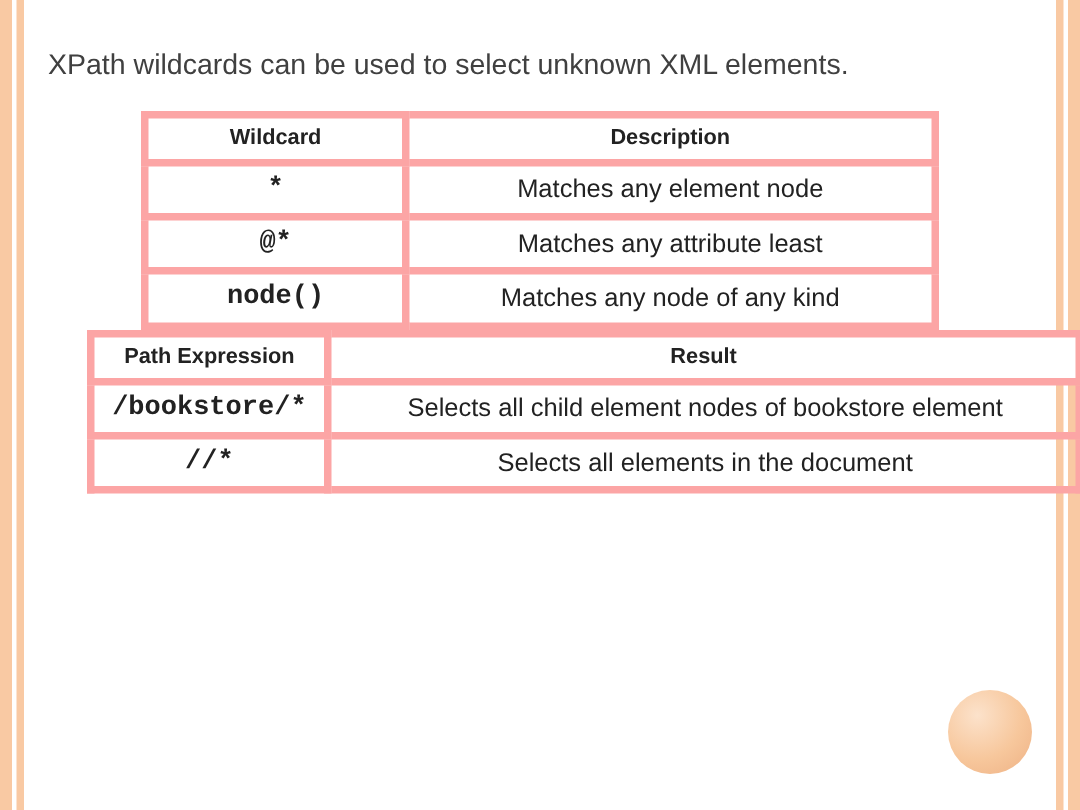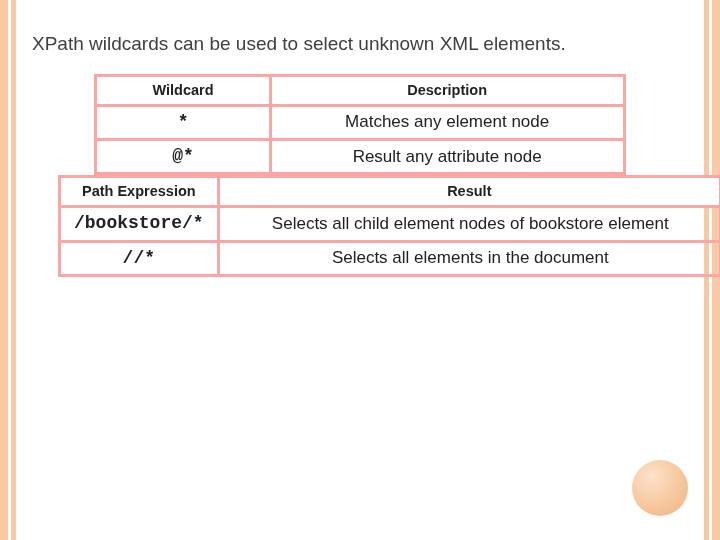--- a/index.html
+++ b/index.html
@@ -36,21 +36,21 @@
     line-height: 1.25;
     max-width: 560px;
   }
   table {
     border-collapse: collapse;
     width: 100%;
     margin-left: 30px;
   }
   table.t1 { width: 80%; margin: 0 auto; }
   th, td {
-    border: 3px solid #fca5a5;
+    border: 5px solid #fca5a5;
     padding: 4px 8px;
     text-align: center;
     font-size: 17px;
     line-height: 1.3;
   }
   th {
     font-weight: bold;
     font-size: 14.5px;
     background: #fff;
   }
@@ -92,21 +92,25 @@
           <tr>
         <th style="width:33%">Wildcard</th>
         <th>Description</th>
       </tr>
       <tr>
         <td class="wc">*</td>
         <td>Matches any element node</td>
       </tr>
       <tr>
         <td class="wc">@*</td>
-        <td>Result any attribute node</td>
+        <td>Matches any attribute least</td>
+      </tr>
+      <tr>
+        <td class="wc">node()</td>
+        <td>Matches any node of any kind</td>
       </tr>
     </tbody>
       </table>
 
 
     <table>
       <tbody>
           <tr>
         <th style="width:24%">Path Expression</th>
         <th>Result</th>

